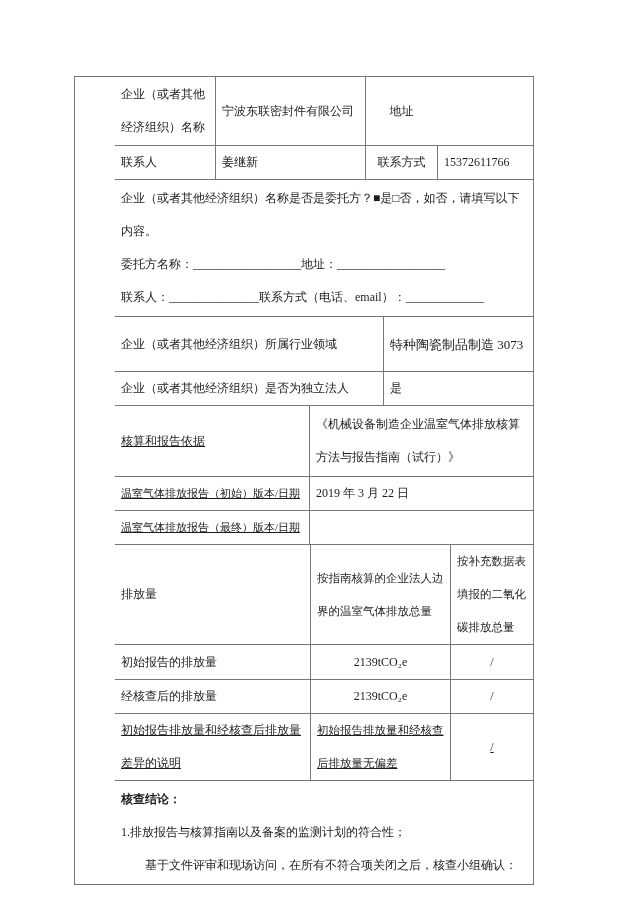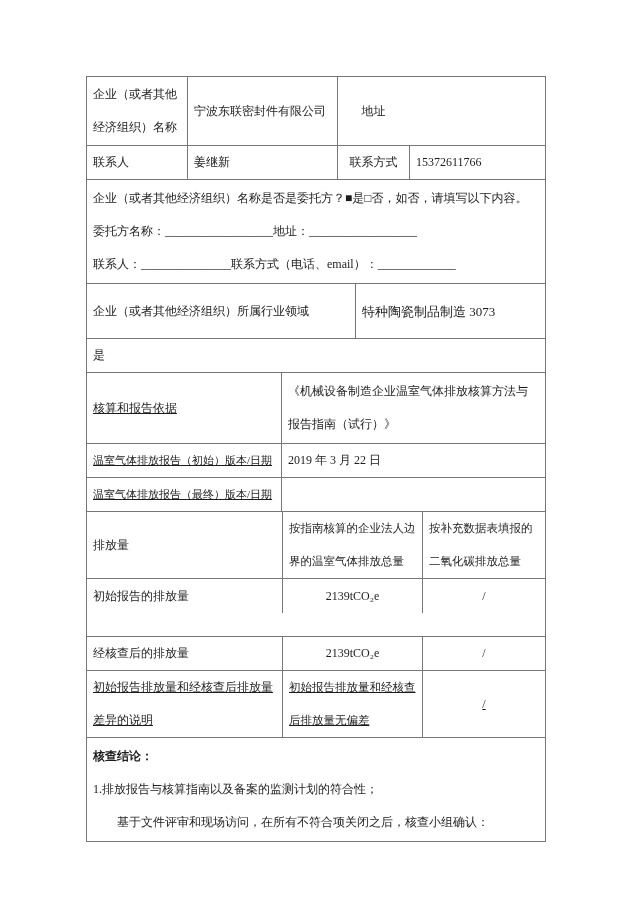--- a/index.html
+++ b/index.html
@@ -8,25 +8,26 @@
     width: 636px;
     height: 900px;
     background: #ffffff;
     font-family: "Liberation Serif", "DejaVu Serif", serif;
     color: #1c1c1c;
     font-size: 12px;
     overflow: hidden;
   }
   .tbl {
     position: absolute;
-    left: 86px;
+    left: 74px;
     top: 76px;
     width: 460px;
     box-sizing: border-box;
     border: 1px solid #777777;
+    padding-left: 40px;
   }
   .tr { display: flex; border-top: 1px solid #777777; }
   .tr:first-child { border-top: none; }
   .td {
     box-sizing: border-box;
     border-left: 1px solid #777777;
     padding: 0 6px;
     display: flex;
     align-items: center;
     line-height: 33px;
@@ -50,21 +51,21 @@
   .r1  { min-height: 68px; }
   .r2  { min-height: 33px; }
   .r3  { min-height: 100px; }
   .r4  { min-height: 54px; }
   .r5  { min-height: 33px; }
   .r6  { min-height: 70px; }
   .r7  { min-height: 32px; }
   .r8  { min-height: 33px; }
   .r9  { min-height: 64px; }
   .r10 { min-height: 34px; }
-  .r11 { min-height: 33px; margin-top: 23px; }
+  .r11 { min-height: 33px; }
   .r12 { min-height: 63px; text-decoration: underline; }
   .r13 { min-height: 96px; }
 
   .block { display: block; padding: 2px 6px; }
   .block p { margin: 0; line-height: 33px; }
   .bold { font-weight: bold; }
   .indent { text-indent: 24px; }
 </style>
 </head>
 <body>
@@ -110,20 +111,23 @@
     <div class="tr r4">
       <div class="td w268">
         <span>企业（或者其他经济组织）所属行业领域</span>
       </div>
       <div class="td grow big">
         <span>特种陶瓷制品制造 3073</span>
       </div>
     </div>
 
     <div class="tr r5">
+      <div class="td w268">
+        <span>企业（或者其他经济组织）是否为独立法人</span>
+      </div>
       <div class="td grow">
         <span>是</span>
       </div>
     </div>
 
     <div class="tr r6">
       <div class="td w194">
         <span>核算和报告依据</span>
       </div>
       <div class="td grow">

